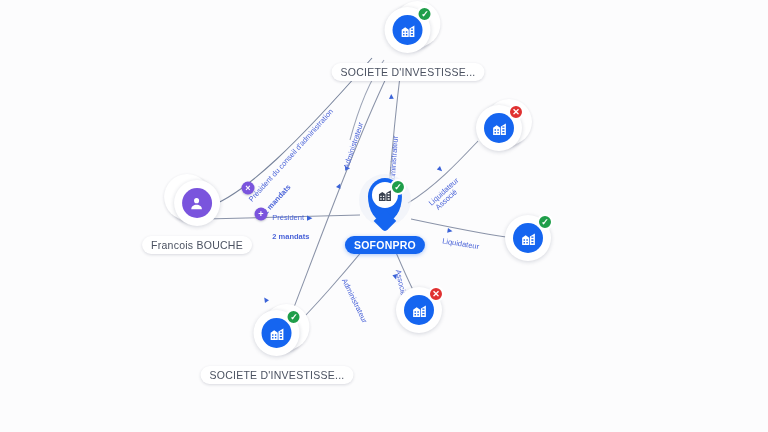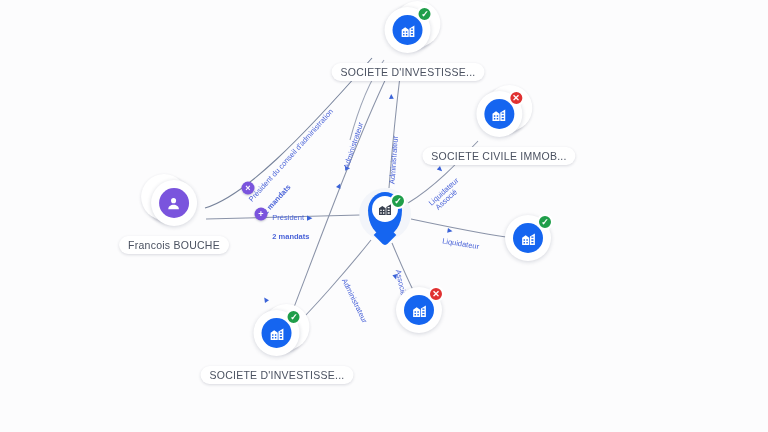--- a/index.html
+++ b/index.html
@@ -289,21 +289,20 @@
   <div class="node" style="left:499px; top:128px;">
     <div class="node-disc stacked">
       <div class="icon-circle">
         <svg width="17" height="17" viewBox="0 0 24 24" fill="#ffffff">
           <path d="M3 21V11l5-3.6L13 11v10H3zm2-2h2v-2H5v2zm4 0h2v-2H9v2zm-4-4h2v-2H5v2zm4 0h2v-2H9v2z"></path>
           <path d="M14 21V9l7-4v16h-7zm2-2h3v-2h-3v2zm0-4h3v-2h-3v2zm0-4h3V9h-3v2z"></path>
         </svg>
       </div>
       <div class="badge bad">✕</div>
     </div>
-    <div class="node-label">SOCIETE CIVILE IMMOB...</div>
   </div>
 
   <div class="node" style="left:528px; top:238px;">
     <div class="node-disc">
       <div class="icon-circle">
         <svg width="17" height="17" viewBox="0 0 24 24" fill="#ffffff">
           <path d="M3 21V11l5-3.6L13 11v10H3zm2-2h2v-2H5v2zm4 0h2v-2H9v2zm-4-4h2v-2H5v2zm4 0h2v-2H9v2z"></path>
           <path d="M14 21V9l7-4v16h-7zm2-2h3v-2h-3v2zm0-4h3v-2h-3v2zm0-4h3V9h-3v2z"></path>
         </svg>
       </div>
@@ -329,21 +328,21 @@
         <svg width="17" height="17" viewBox="0 0 24 24" fill="#ffffff">
           <path d="M3 21V11l5-3.6L13 11v10H3zm2-2h2v-2H5v2zm4 0h2v-2H9v2zm-4-4h2v-2H5v2zm4 0h2v-2H9v2z"></path>
           <path d="M14 21V9l7-4v16h-7zm2-2h3v-2h-3v2zm0-4h3v-2h-3v2zm0-4h3V9h-3v2z"></path>
         </svg>
       </div>
       <div class="badge ok">✓</div>
     </div>
     <div class="node-label">SOCIETE D'INVESTISSE...</div>
   </div>
 
-  <div class="node" style="left:174px; top:217px;">
+  <div class="node" style="left:197px; top:217px;">
     <div class="node-disc stacked stacked-left">
       <div class="icon-circle person">
         <svg width="17" height="17" viewBox="0 0 24 24" fill="#ffffff">
           <circle cx="12" cy="8" r="3.6"></circle>
           <path d="M4.5 20c0-4.1 3.4-6.3 7.5-6.3s7.5 2.2 7.5 6.3H4.5z"></path>
         </svg>
       </div>
     </div>
     <div class="node-label">Francois BOUCHE</div>
   </div>
@@ -353,15 +352,16 @@
       <div class="pin">
         <div class="pin-inner">
           <svg width="16" height="16" viewBox="0 0 24 24" fill="#39414f">
             <path d="M3 21V11l5-3.6L13 11v10H3zm2-2h2v-2H5v2zm4 0h2v-2H9v2zm-4-4h2v-2H5v2zm4 0h2v-2H9v2z"></path>
             <path d="M14 21V9l7-4v16h-7zm2-2h3v-2h-3v2zm0-4h3v-2h-3v2zm0-4h3V9h-3v2z"></path>
           </svg>
         </div>
         <div class="badge ok">✓</div>
       </div>
     </div>
+    <div class="node-label primary">SOFONPRO</div>
   </div>
 
 </div>
 
 </body></html>

